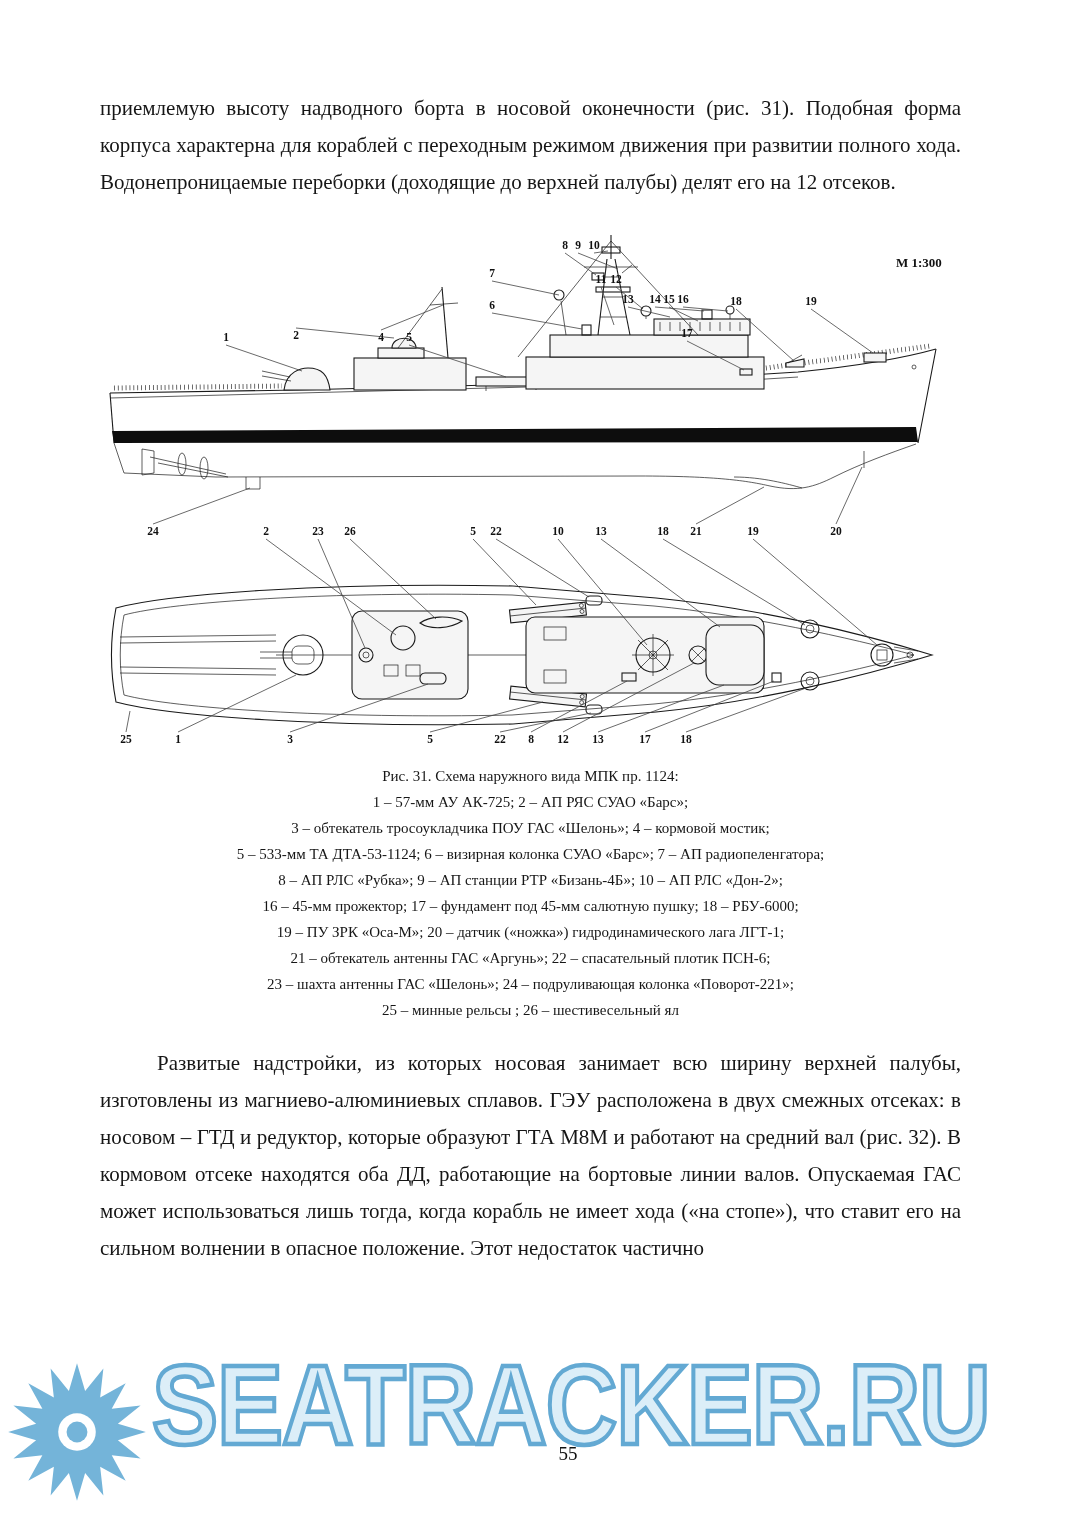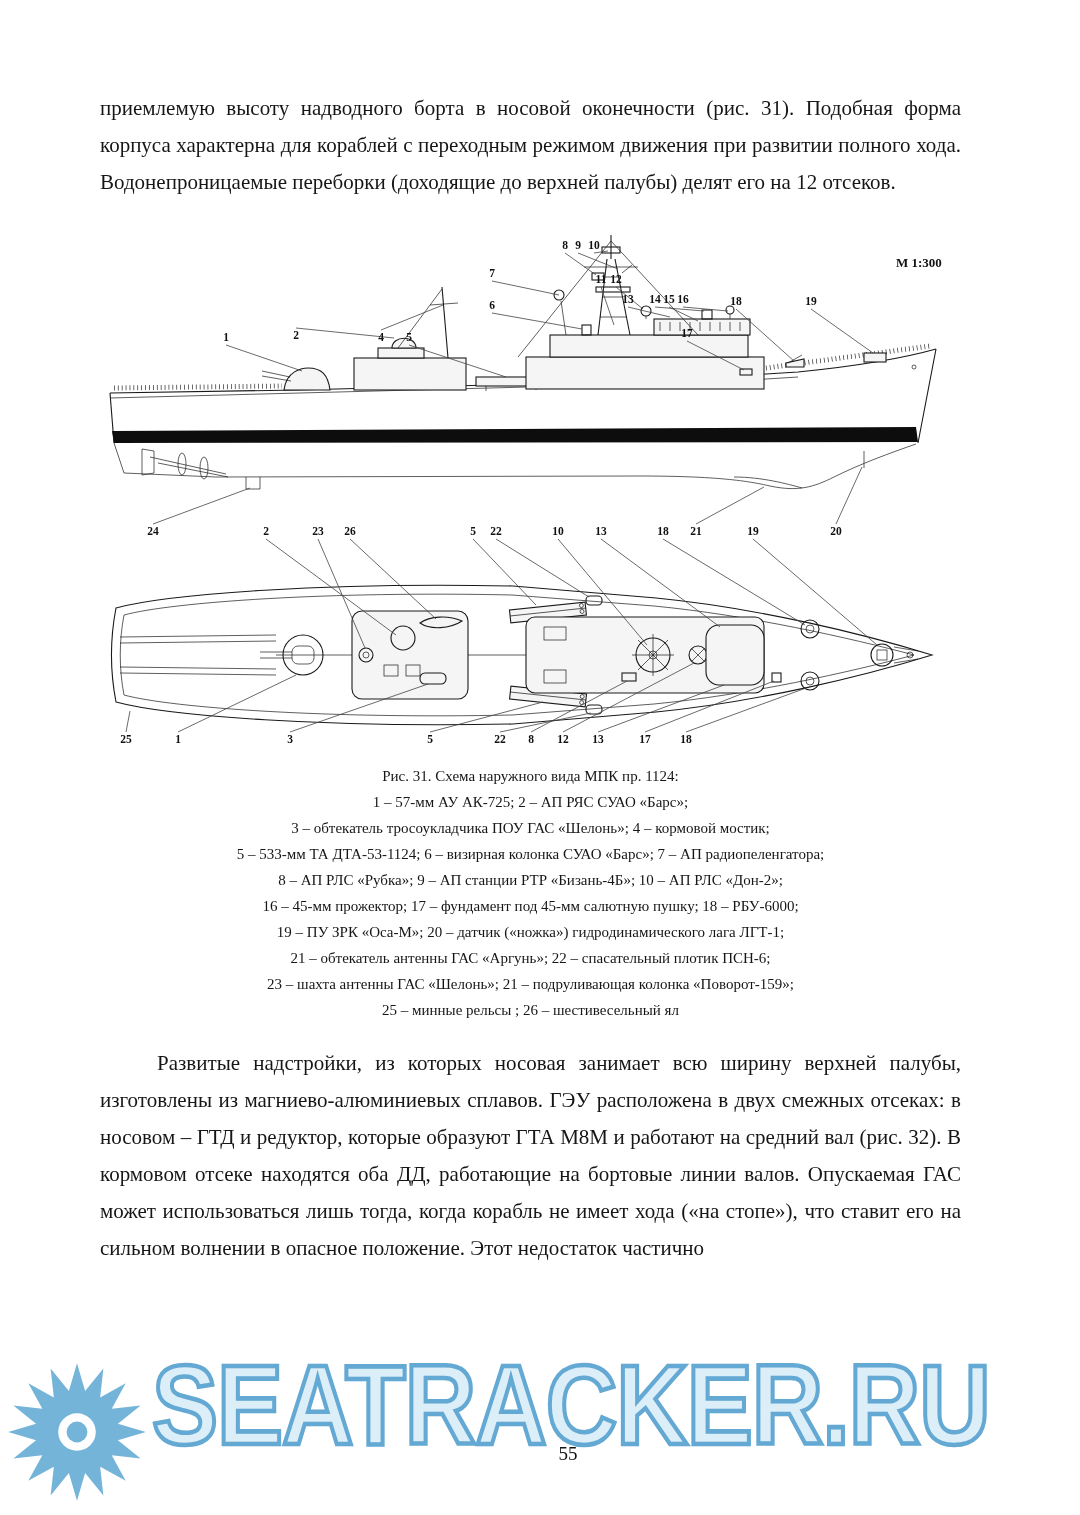--- a/index.html
+++ b/index.html
@@ -284,21 +284,21 @@
   <div class="caption">
     <div class="caption-title">Рис. 31. Схема наружного вида МПК пр. 1124:</div>
     <div id="legend">
         <div class="legend-line">1 – 57-мм АУ АК-725; 2 – АП РЯС СУАО «Барс»;</div>
         <div class="legend-line">3 – обтекатель тросоукладчика ПОУ ГАС «Шелонь»; 4 – кормовой мостик;</div>
         <div class="legend-line">5 – 533-мм ТА ДТА-53-1124; 6 – визирная колонка СУАО «Барс»; 7 – АП радиопеленгатора;</div>
         <div class="legend-line">8 – АП РЛС «Рубка»; 9 – АП станции РТР «Бизань-4Б»; 10 – АП РЛС «Дон-2»;</div>
         <div class="legend-line">16 – 45-мм прожектор; 17 – фундамент под 45-мм салютную пушку; 18 – РБУ-6000;</div>
         <div class="legend-line">19 – ПУ ЗРК «Оса-М»; 20 – датчик («ножка») гидродинамического лага ЛГТ-1;</div>
         <div class="legend-line">21 – обтекатель антенны ГАС «Аргунь»; 22 – спасательный плотик ПСН-6;</div>
-        <div class="legend-line">23 – шахта антенны ГАС «Шелонь»; 21 – подруливающая колонка «Поворот-159»;</div>
+        <div class="legend-line">23 – шахта антенны ГАС «Шелонь»; 24 – подруливающая колонка «Поворот-221»;</div>
         <div class="legend-line">25 – минные рельсы ; 26 – шестивесельный ял</div>
       </div>
   </div>
 
   <div class="para indent" style="margin-top:22px;">Развитые надстройки, из которых носовая занимает всю ширину верхней палубы, изготовлены из магниево-алюминиевых сплавов. ГЭУ расположена в двух смежных отсеках: в носовом – ГТД и редуктор, которые образуют ГТА М8М и работают на средний вал (рис. 32). В кормовом отсеке находятся оба ДД, работающие на бортовые линии валов. Опускаемая ГАС может использоваться лишь тогда, когда корабль не имеет хода («на стопе»), что ставит его на сильном волнении в опасное положение. Этот недостаток частично</div>
 </div>
 
 <div class="watermark">
   <svg class="wm-sun" viewBox="0 0 140 140">
     <polygon fill="#74b4d9" points="136,70 109.2,77.8 131,95.3 103.3,92.2 116.7,116.7 92.2,103.3 95.3,131 77.8,109.2 70,136 62.2,109.2 44.7,131 47.8,103.3 23.3,116.7 36.8,92.2 9,95.3 30.8,77.8 4,70 30.8,62.2 9,44.7 36.8,47.8 23.3,23.3 47.8,36.8 44.7,9 62.2,30.8 70,4 77.8,30.8 95.3,9 92.2,36.8 116.7,23.3 103.3,47.8 131,44.7 109.2,62.2"></polygon>

